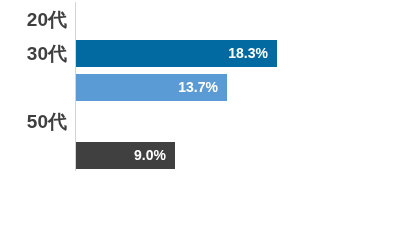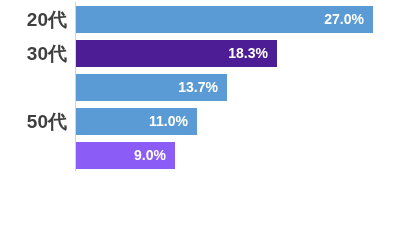--- a/index.html
+++ b/index.html
@@ -77,41 +77,35 @@
 </head>
 <body>
 
 <div id="chart-root">
 
   <div class="axis-line"></div>
 
   <div class="rows">
       <div class="bar-row" style="top: 6px; height: 27px;">
         <div class="cat-label" style="height: 27px; line-height: 27px;">20代</div>
-        <div class="bar" style="left: 76px; height: 27px; width: 297px; background: rgb(91, 155, 213);">
-          <span class="bar-value" style="height: 27px; line-height: 27px; color: rgb(255, 255, 255);">27.0%</span>
-        </div>
       </div>
       <div class="bar-row" style="top: 40px; height: 27px;">
         <div class="cat-label" style="height: 27px; line-height: 27px;">30代</div>
-        <div class="bar" style="left: 76px; height: 27px; width: 201px; background: #4c1d95;">
+        <div class="bar" style="left: 76px; height: 27px; width: 201px; background: #0369a1;">
           <span class="bar-value" style="height: 27px; line-height: 27px; color: rgb(255, 255, 255);">18.3%</span>
         </div>
       </div>
       <div class="bar-row" style="top: 74px; height: 27px;">
         <div class="bar" style="left: 76px; height: 27px; width: 151px; background: rgb(91, 155, 213); text-align: center;">
           <span class="bar-value" style="height: 27px; line-height: 27px; color: rgb(255, 255, 255);">13.7%</span>
         </div>
       </div>
       <div class="bar-row" style="top: 108px; height: 27px;">
         <div class="cat-label" style="height: 27px; line-height: 27px;">50代</div>
-        <div class="bar" style="left: 76px; height: 27px; width: 121px; background: rgb(91, 155, 213);">
-          <span class="bar-value" style="height: 27px; line-height: 27px; color: rgb(255, 255, 255);">11.0%</span>
-        </div>
       </div>
       <div class="bar-row" style="top: 142px; height: 27px;">
-        <div class="bar" style="left: 76px; height: 27px; width: 99px; background: #8b5cf6;">
+        <div class="bar" style="left: 76px; height: 27px; width: 99px; background: #404040;">
           <span class="bar-value" style="height: 27px; line-height: 27px; color: rgb(255, 255, 255);">9.0%</span>
         </div>
       </div>
     </div>
 
 </div>
 
 </body></html>

